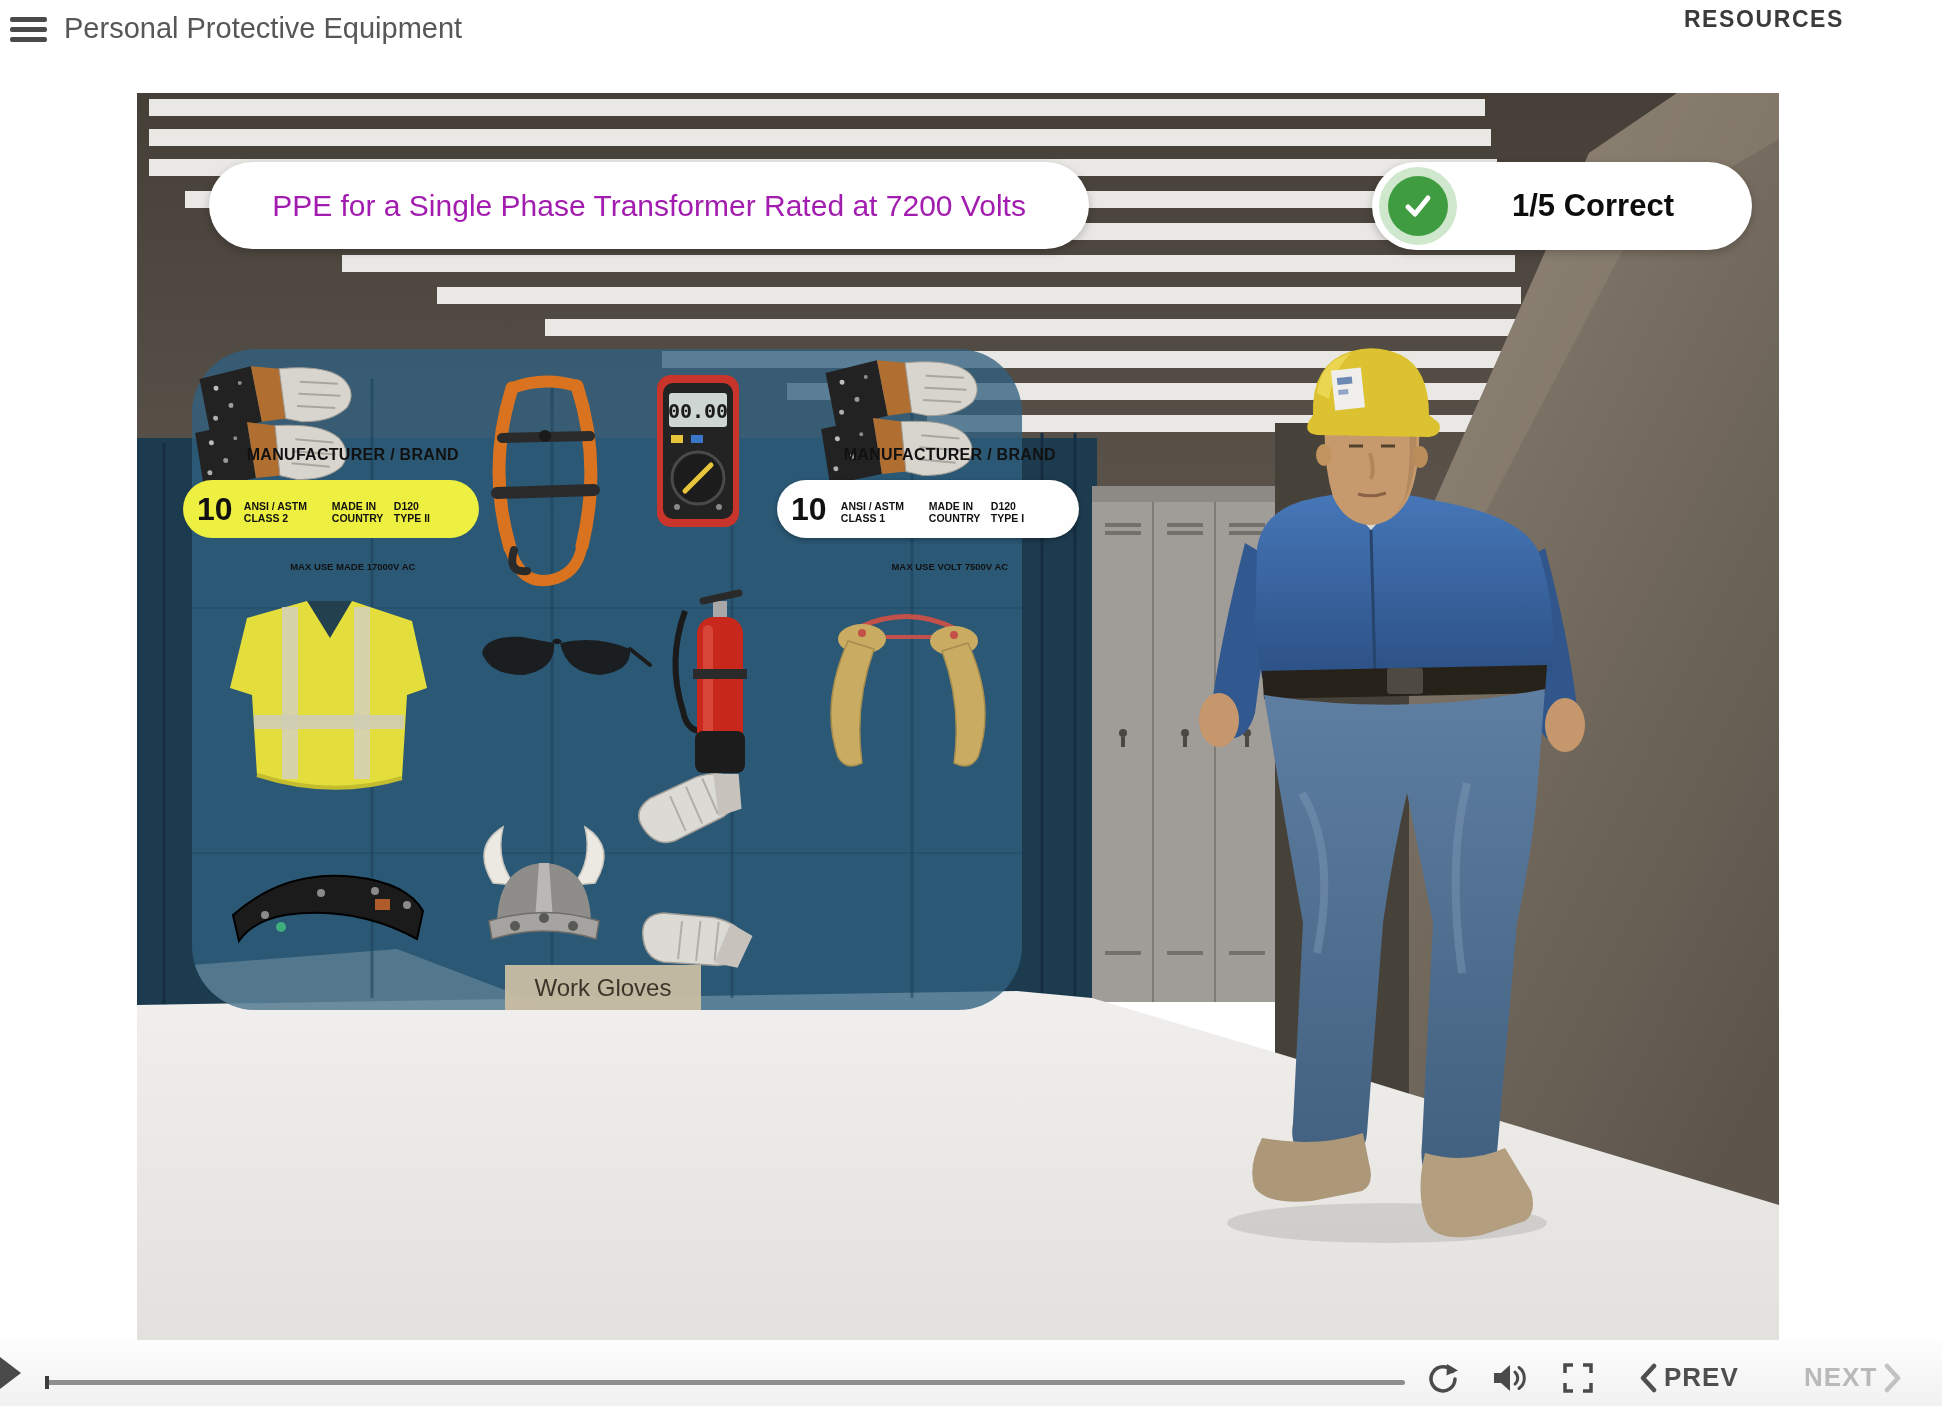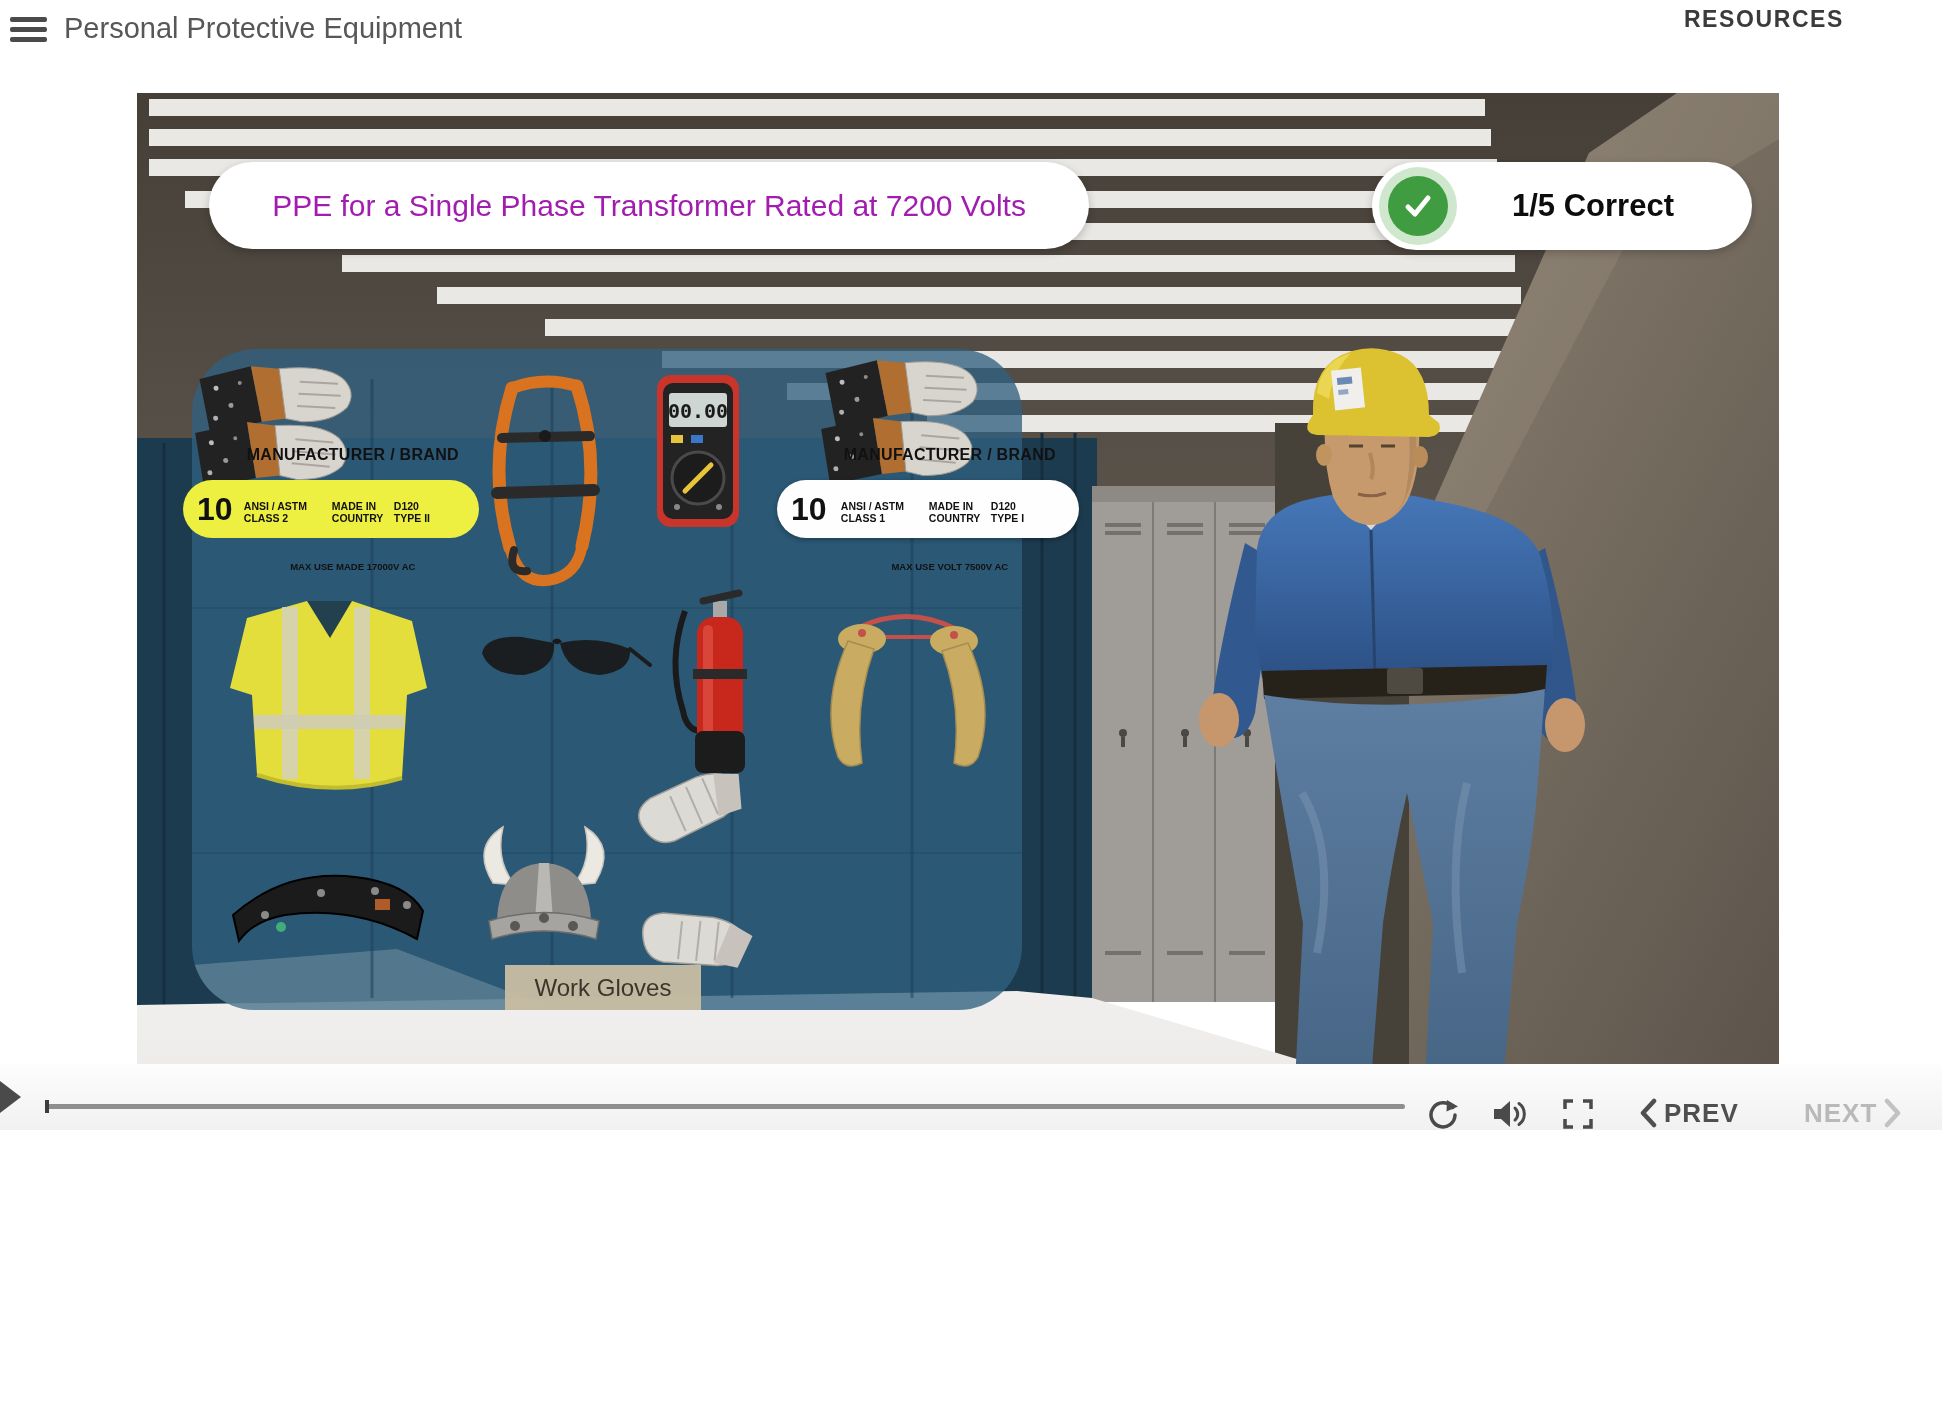--- a/index.html
+++ b/index.html
@@ -1,17 +1,17 @@
 <!DOCTYPE html>
 <html><head>
 <meta charset="utf-8">
 <style>
   html,body { margin:0; padding:0; background:#ffffff; }
   body { font-family:"Liberation Sans", sans-serif; }
-  .app { position:relative; width:1942px; height:1130px; background:#ffffff; overflow:hidden; }
+  .app { position:relative; width:1942px; height:1406px; background:#ffffff; overflow:hidden; }
 
   
   .topbar { position:absolute; left:0; top:0; right:0; height:62px; background:#fff; }
   .hamburger { position:absolute; left:10px; top:17px; width:37px; height:30px; cursor:pointer; }
   .hamburger .bar { height:5px; background:#4a4a4a; border-radius:2px; margin-bottom:5px; }
   .app-title { position:absolute; left:64px; top:12px; font-size:29px; color:#575757; }
   .resources { position:absolute; right:98px; top:6px; font-size:23px; font-weight:bold;
                color:#3b3b3b; letter-spacing:1.6px; cursor:pointer; }
 
   
@@ -50,21 +50,21 @@
   
   .playerbar { position:absolute; left:0; right:0; bottom:0; height:66px;
                background:linear-gradient(#fdfdfd,#f1f1f1); }
   .play-btn { position:absolute; left:-4px; top:12px; width:30px; height:42px; cursor:pointer; }
   .play-btn .tri { width:0; height:0; border-top:19px solid transparent; border-bottom:19px solid transparent;
                    border-left:25px solid #4a4a4a; margin-top:2px; }
   .seekbar { position:absolute; left:45px; top:40px; width:1360px; height:5px; background:#8e8e8e;
              border-radius:3px; cursor:pointer; }
   .seek-played { height:100%; background:#555; border-radius:3px 0 0 3px; }
   .playhead { position:absolute; left:0; top:-4px; width:4px; height:13px; background:#3c3c3c; }
-  .pbtn { position:absolute; top:34px; cursor:pointer; display:flex; align-items:flex-start; }
+  .pbtn { position:absolute; top:22px; cursor:pointer; display:flex; align-items:center; }
   .pbtn svg { display:block; }
   .navbtn { font-size:26px; font-weight:bold; letter-spacing:1px; }
   .prev { color:#4f4f4f; }
   .next { color:#b9b9b9; }
   .navlabel { margin:0 6px; }
 </style>
 </head>
 <body>
 
 <div class="app">

